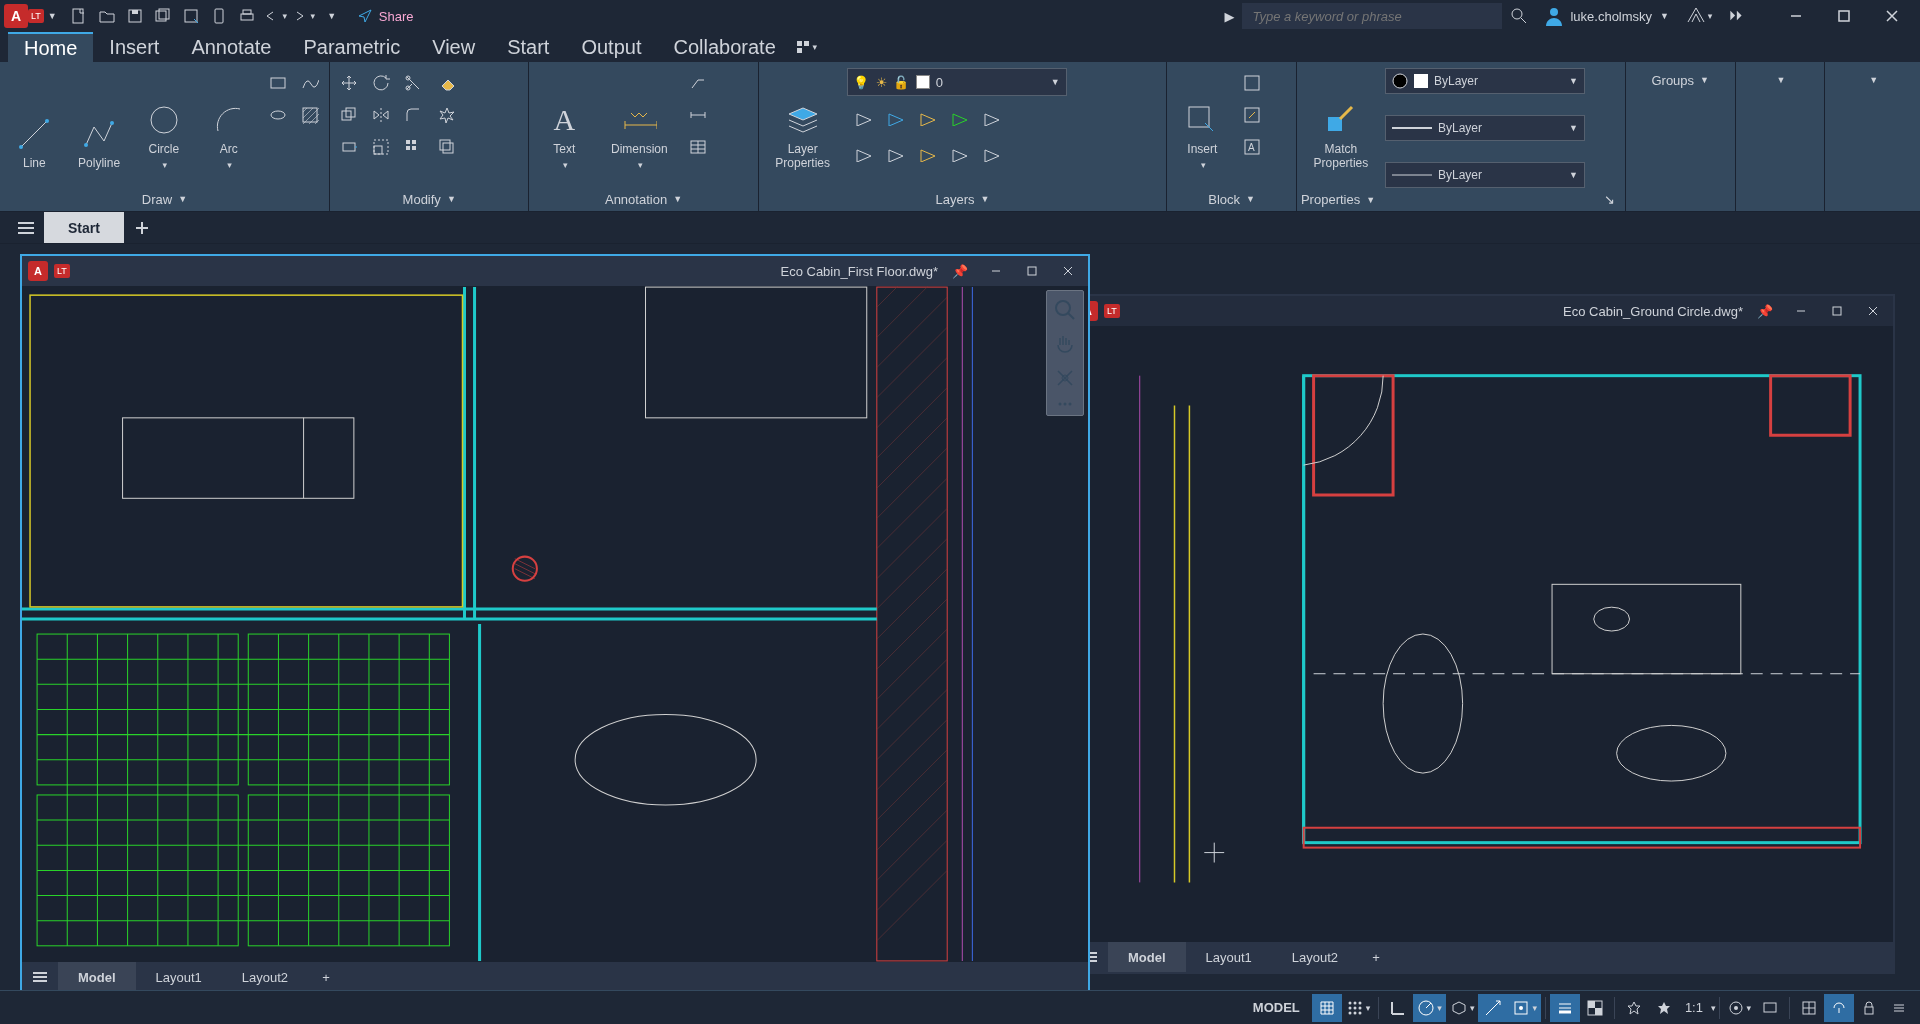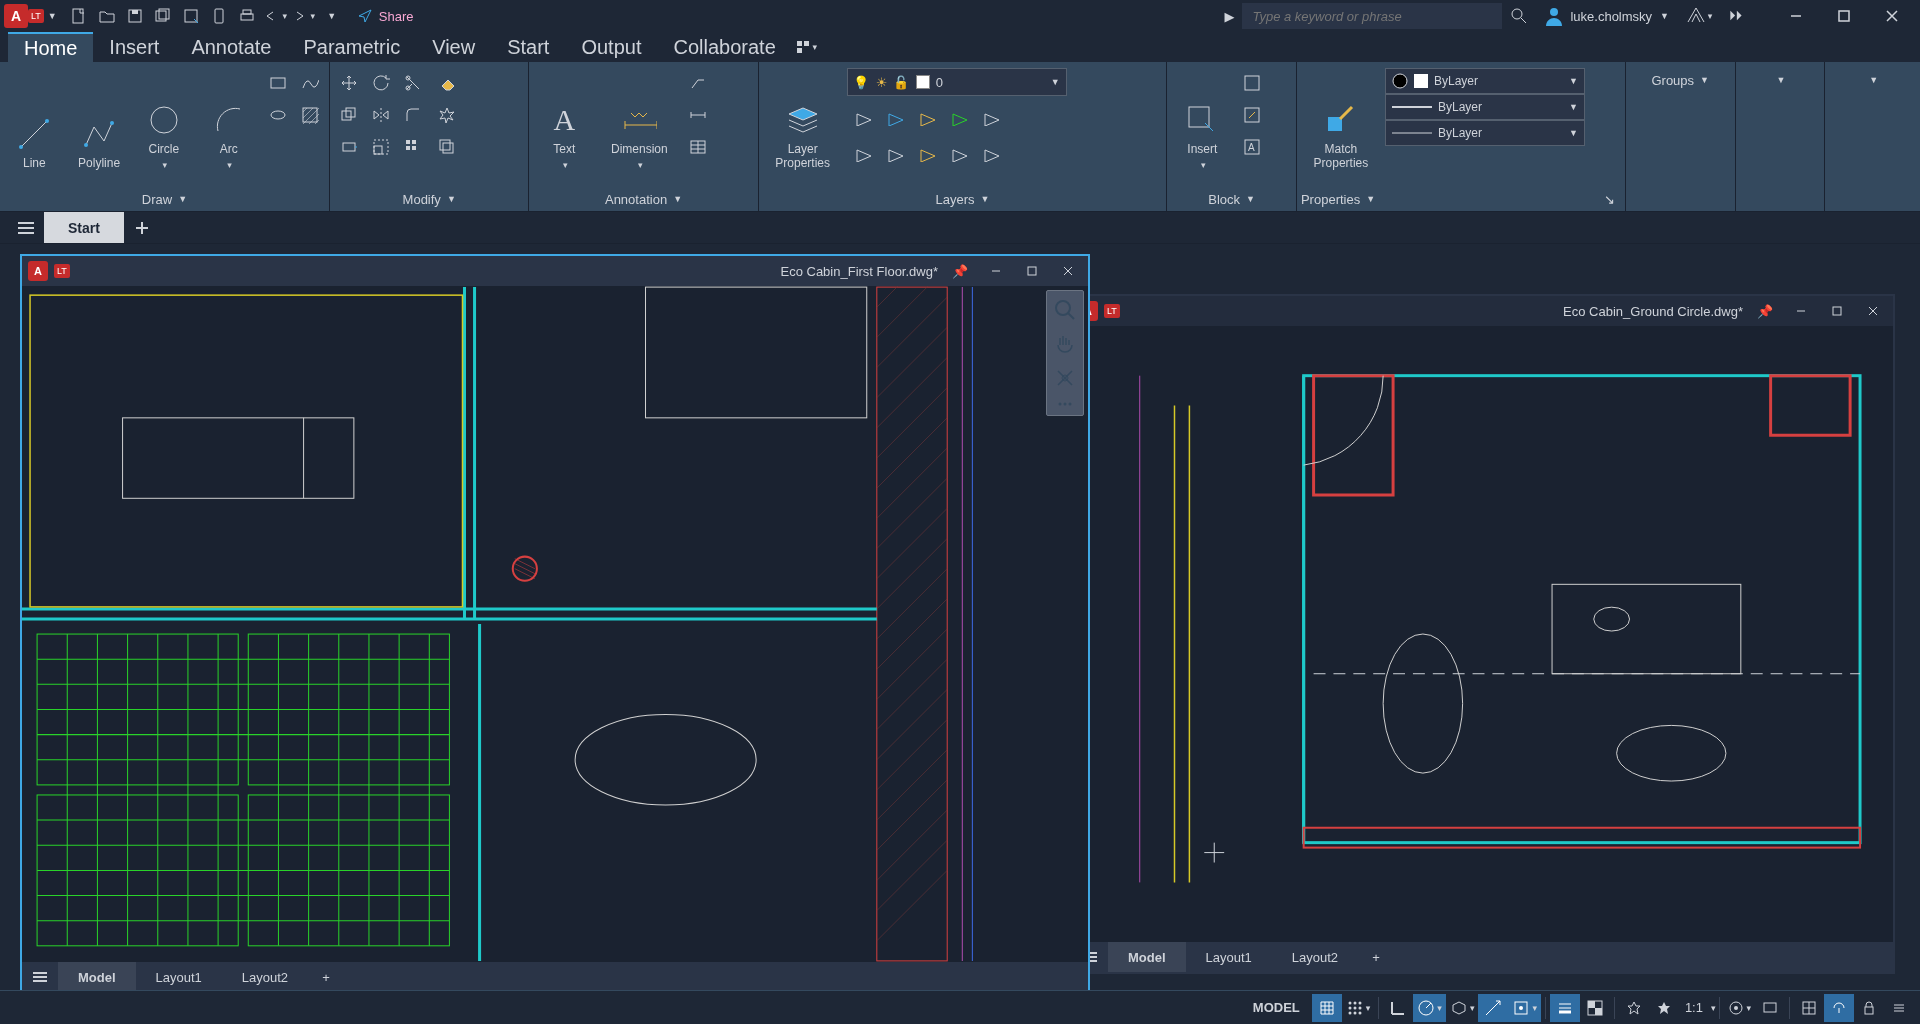--- a/index.html
+++ b/index.html
@@ -536,21 +536,21 @@
       <div class="big-btn" style="width:80px">
           <div class="icon-box">
             <svg width="34" height="34">
               <rect x="4" y="14" width="14" height="14" fill="#3fa9e6"></rect>
               <path d="M16 16L28 4" stroke="#e6b84a" stroke-width="3"></path>
             </svg>
           </div>
           <div class="lbl" style="white-space:pre-line">Match
 Properties</div>
         </div>
-      <div class="col-stack" style="gap:0">
+      <div class="col-stack" style="gap:21px">
         <div class="prop-combo">
             <svg width="16" height="16">
               <circle cx="8" cy="8" r="7" fill="conic-gradient(red,yellow,green,cyan,blue,magenta,red)"></circle>
               <circle cx="8" cy="8" r="7" fill="none" stroke="#cfd3da"></circle>
             </svg>
             <span style="width:14px;height:14px;background:#fff"></span>
             <span>ByLayer</span>
             <span class="arrow dd">▼</span>
           </div>
         <div class="prop-combo">

